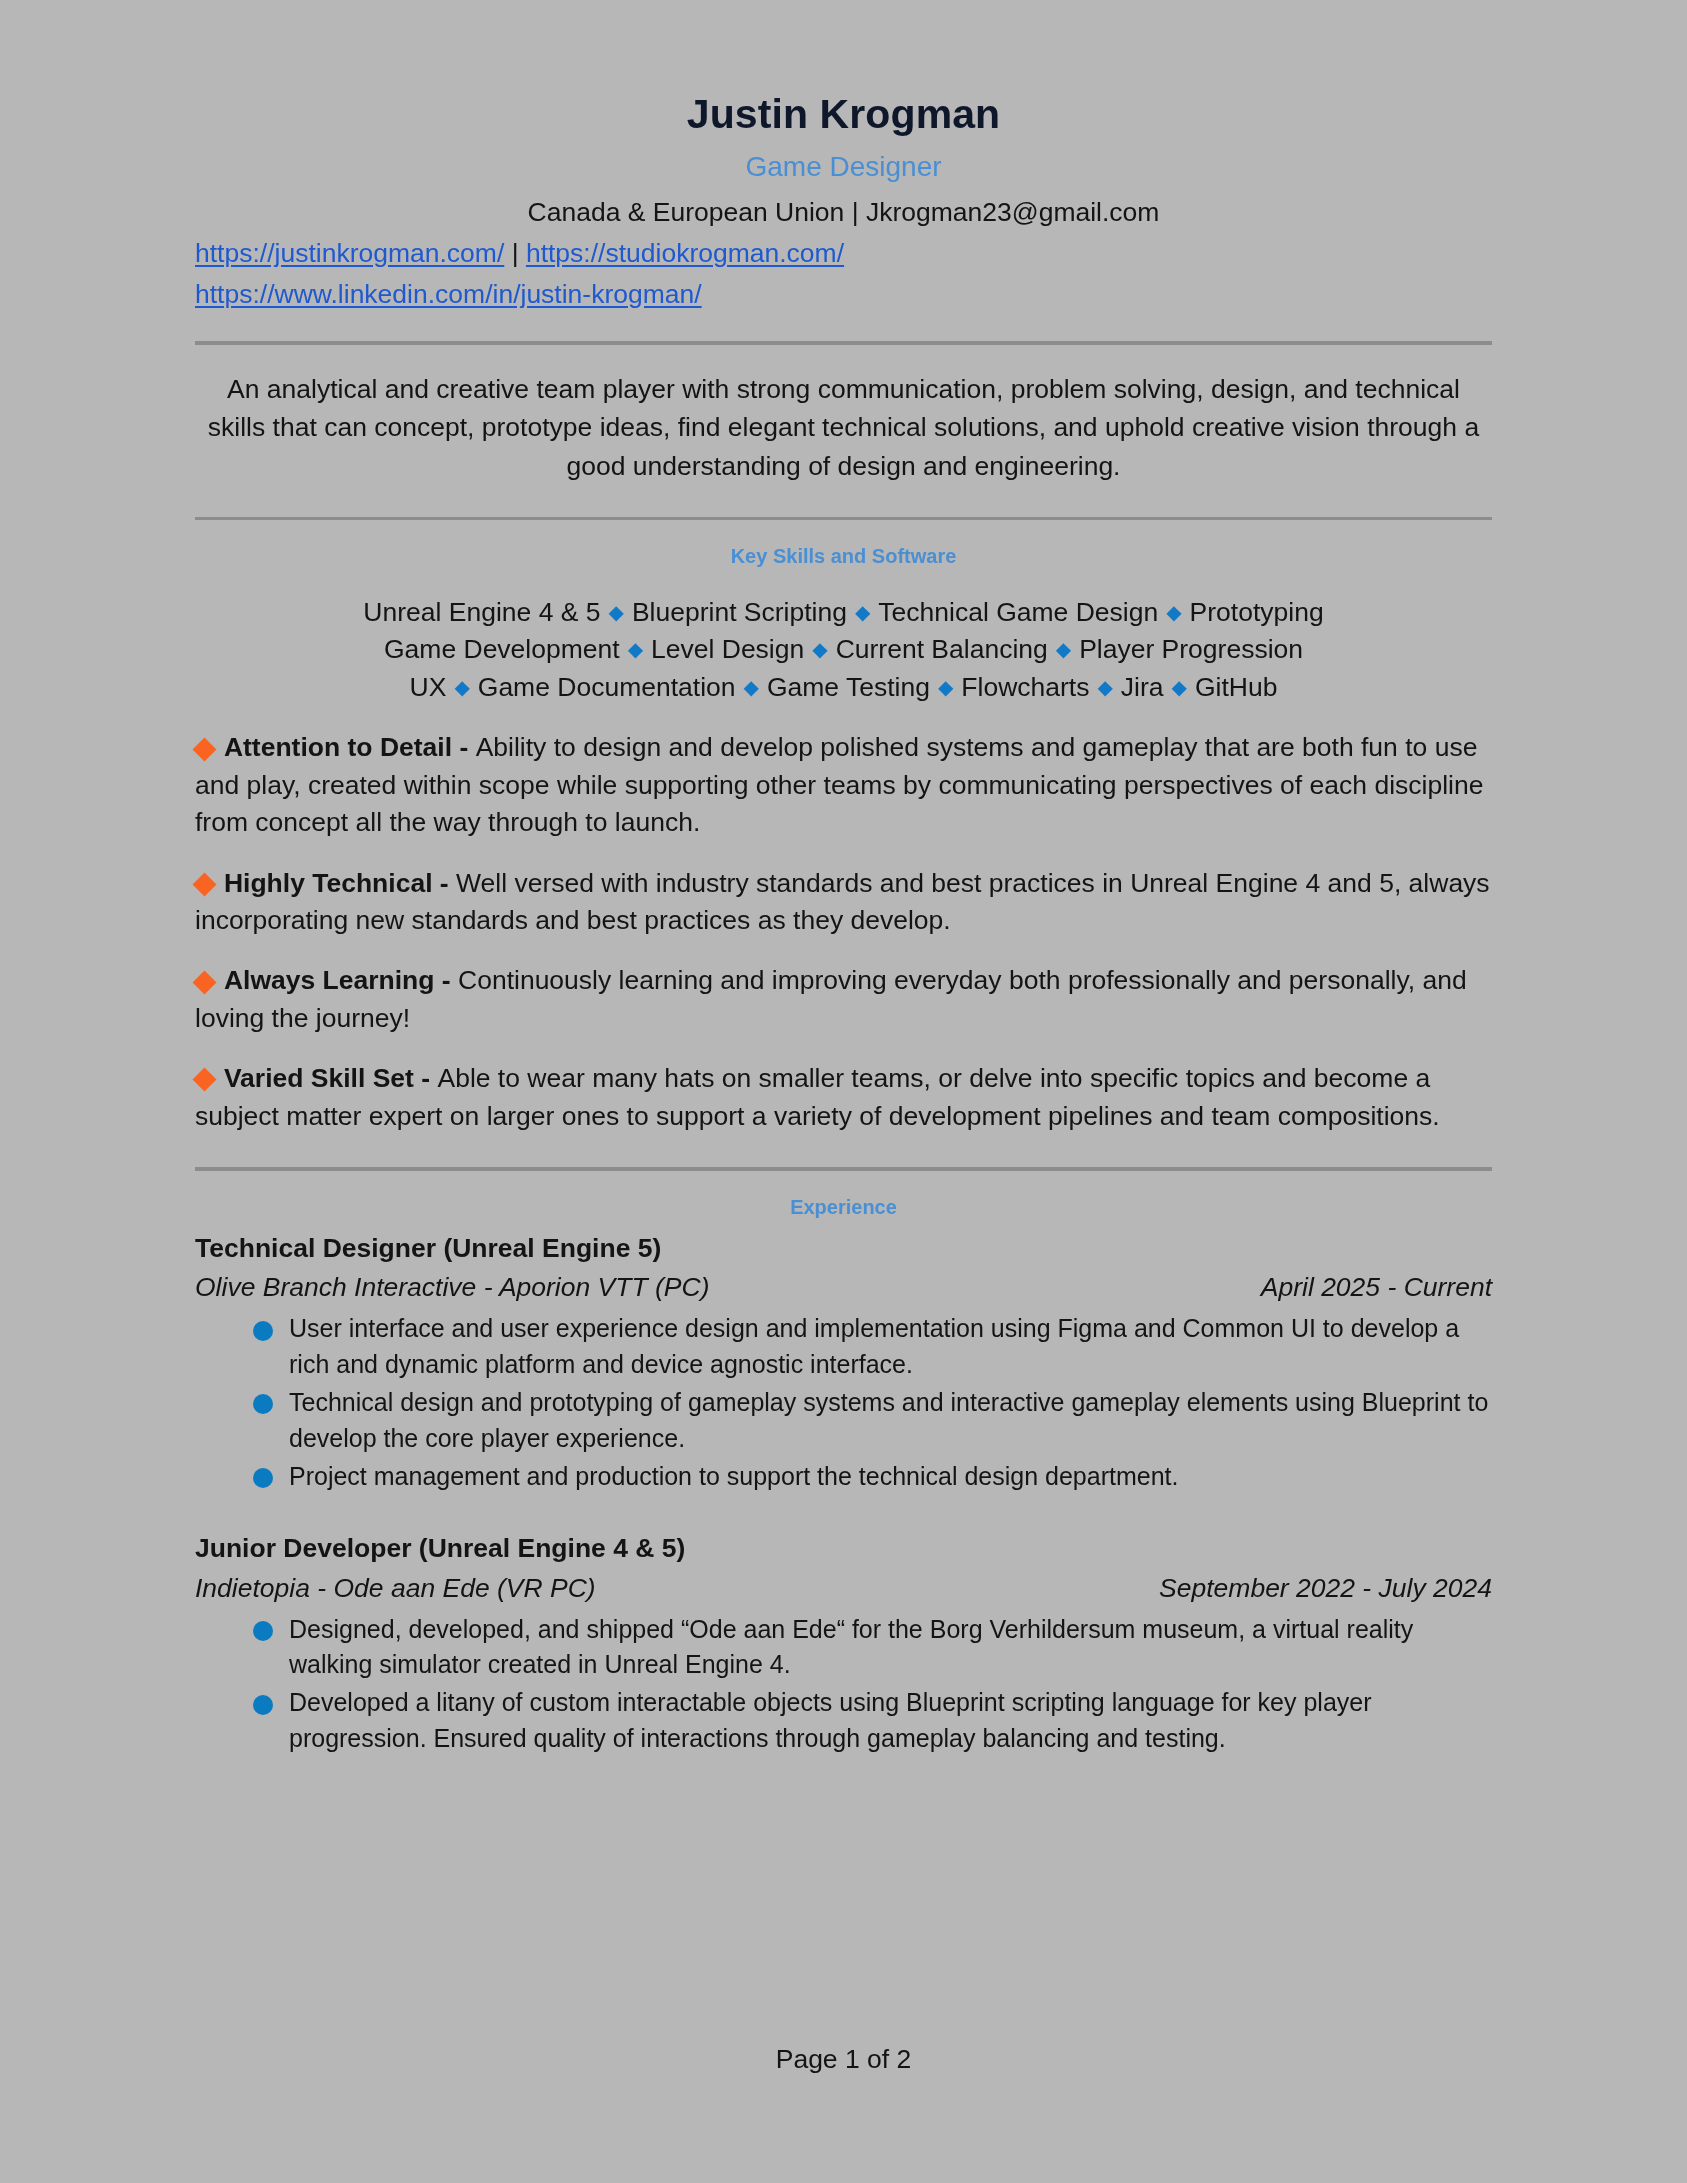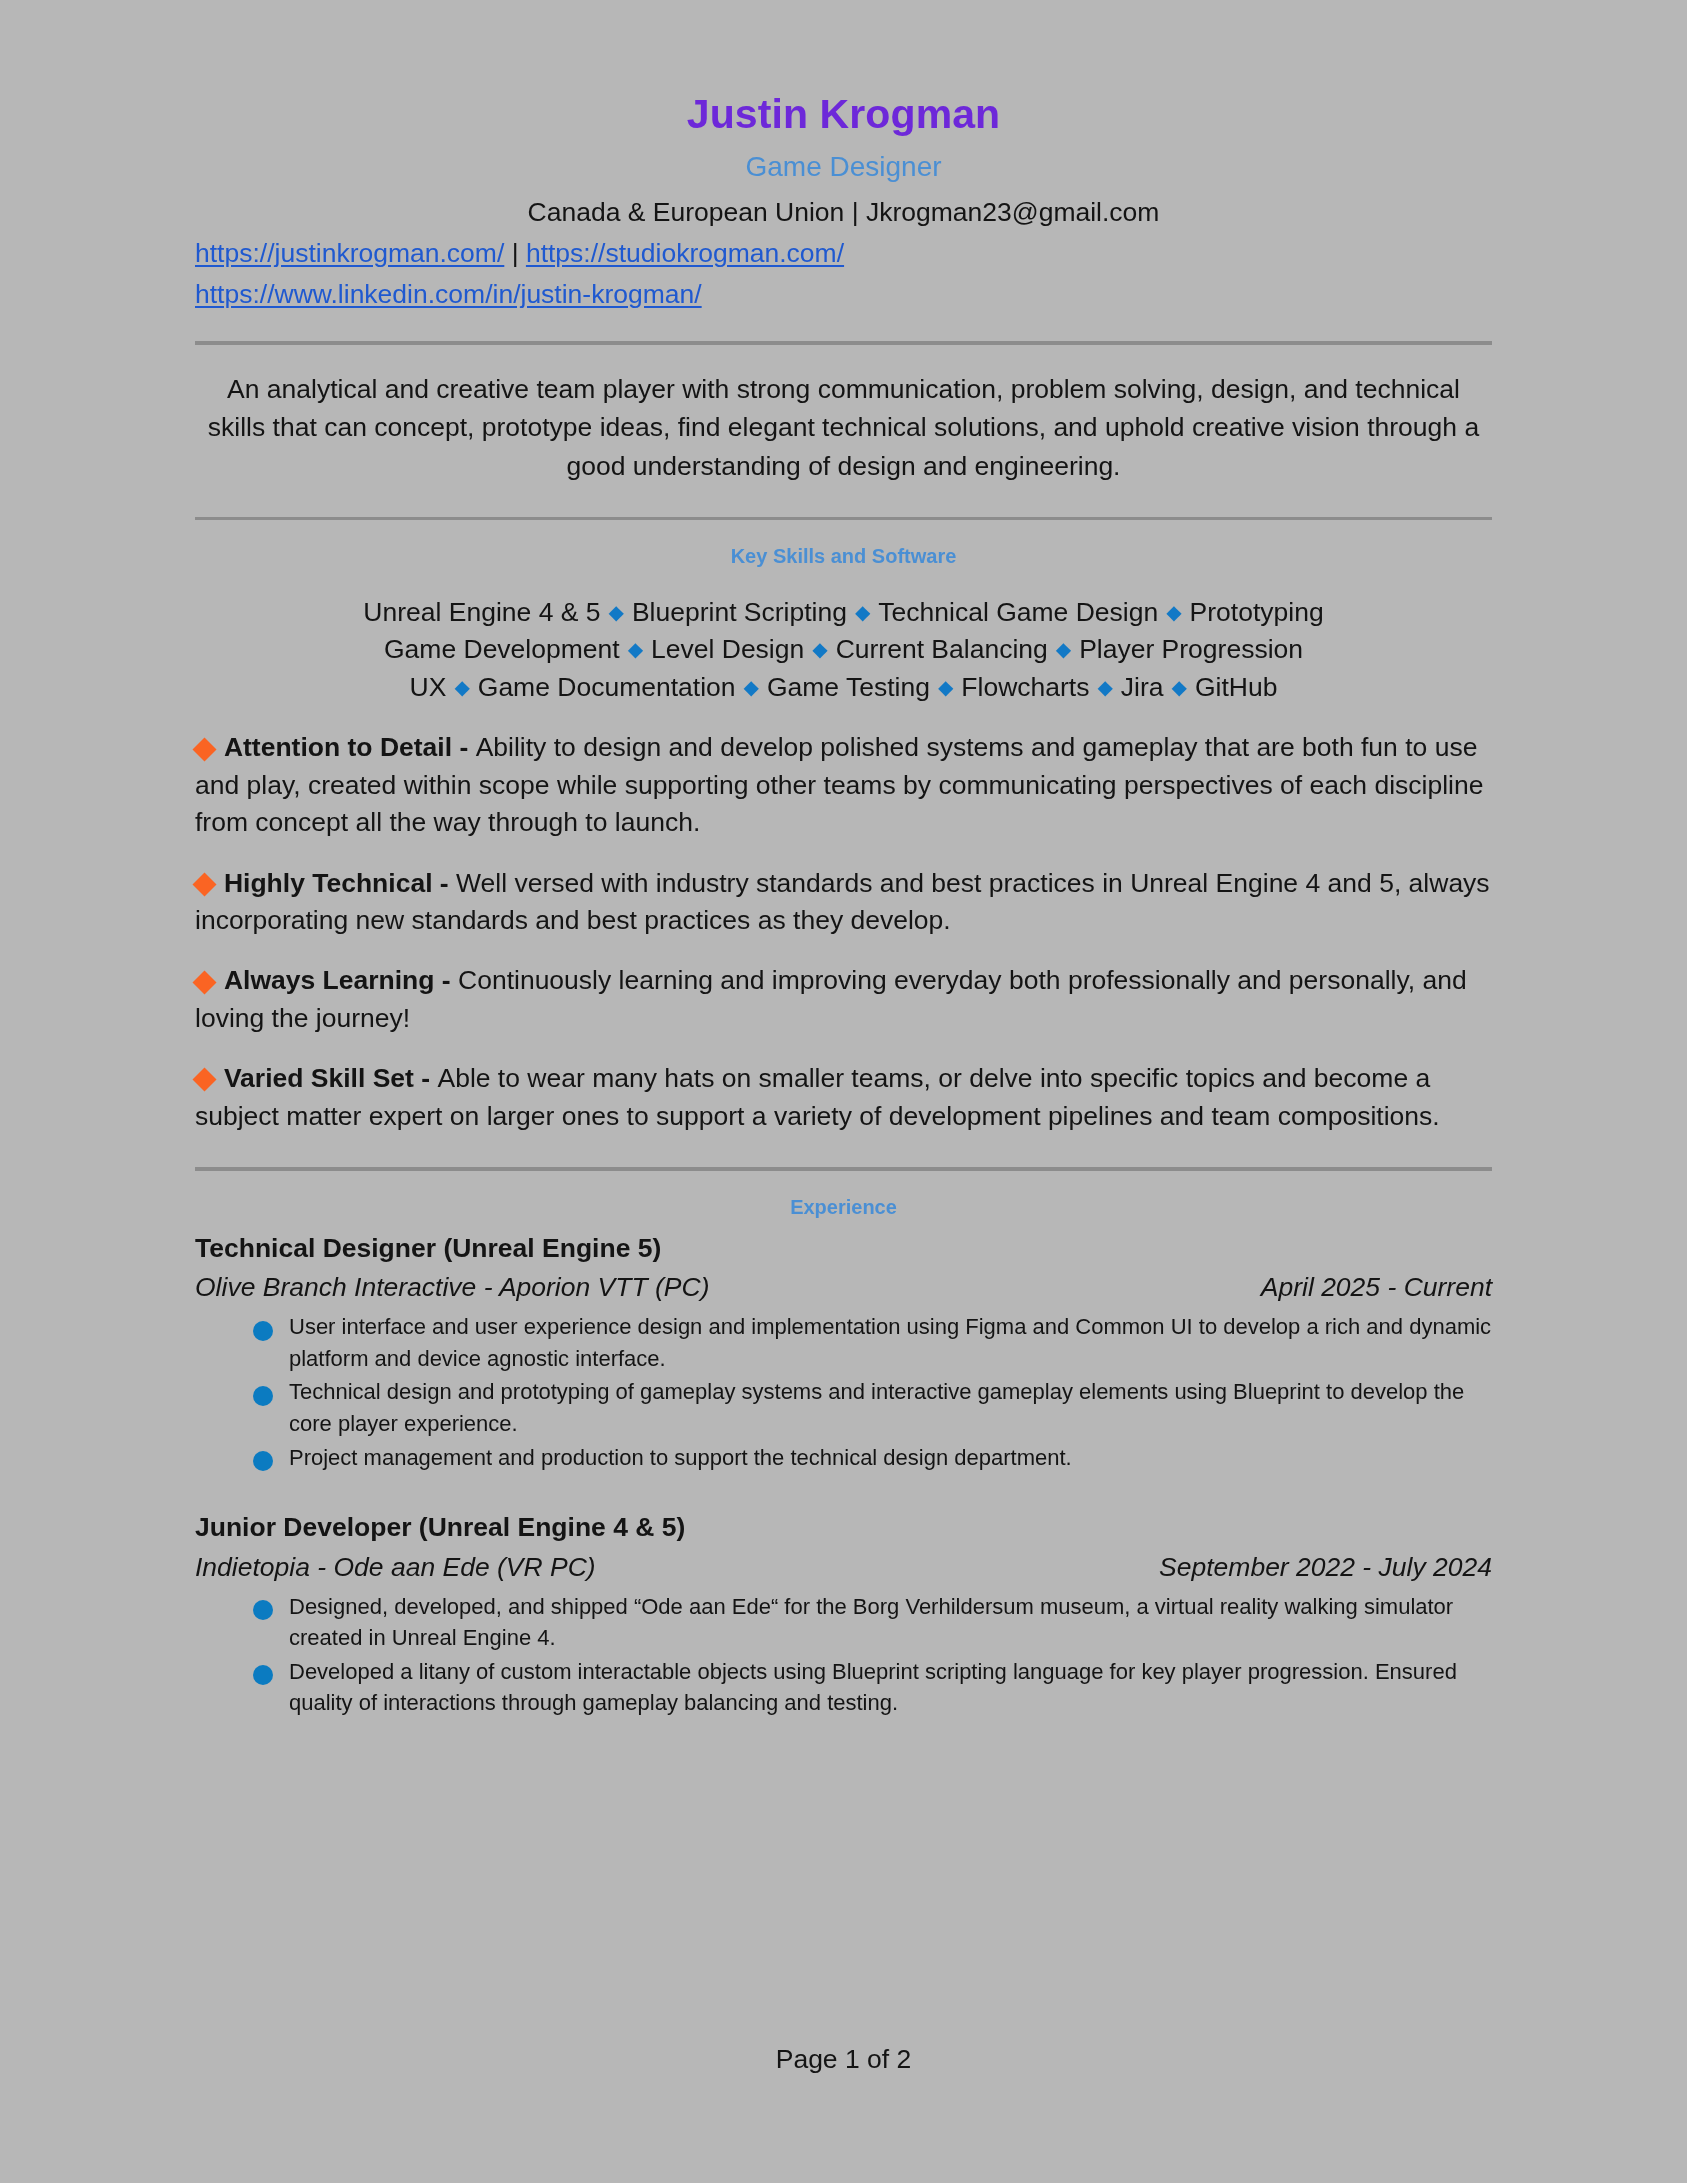--- a/index.html
+++ b/index.html
@@ -20,21 +20,21 @@
   .inner {
     position: absolute;
     left: 195px;
     top: 0;
     width: 1297px;
   }
 
   
   .name {
     text-align: center;
-    color: #6d28d9;
+    color: #0f172a;
     font-size: 41px;
     font-weight: bold;
     letter-spacing: 0.1px;
     margin-top: 93px;
     line-height: 1.05;
   }
   .subtitle {
     text-align: center;
     color: #4a8fd4;
     font-size: 28px;
@@ -158,21 +158,21 @@
     line-height: 1.3;
     margin-top: 5.3px;
   }
   .job-bullets {
     list-style: none;
     margin: 6.6px 0 0 0;
     padding: 0 0 0 58px;
   }
   .job-bullets li {
     position: relative;
-    font-size: 22px;
+    font-size: 25px;
     line-height: 1.42;
     color: #141414;
     padding-left: 36px;
     margin-bottom: 2.6px;
   }
   .job-bullets li::before {
     content: "";
     position: absolute;
     left: 0;
     top: 9.3px;

